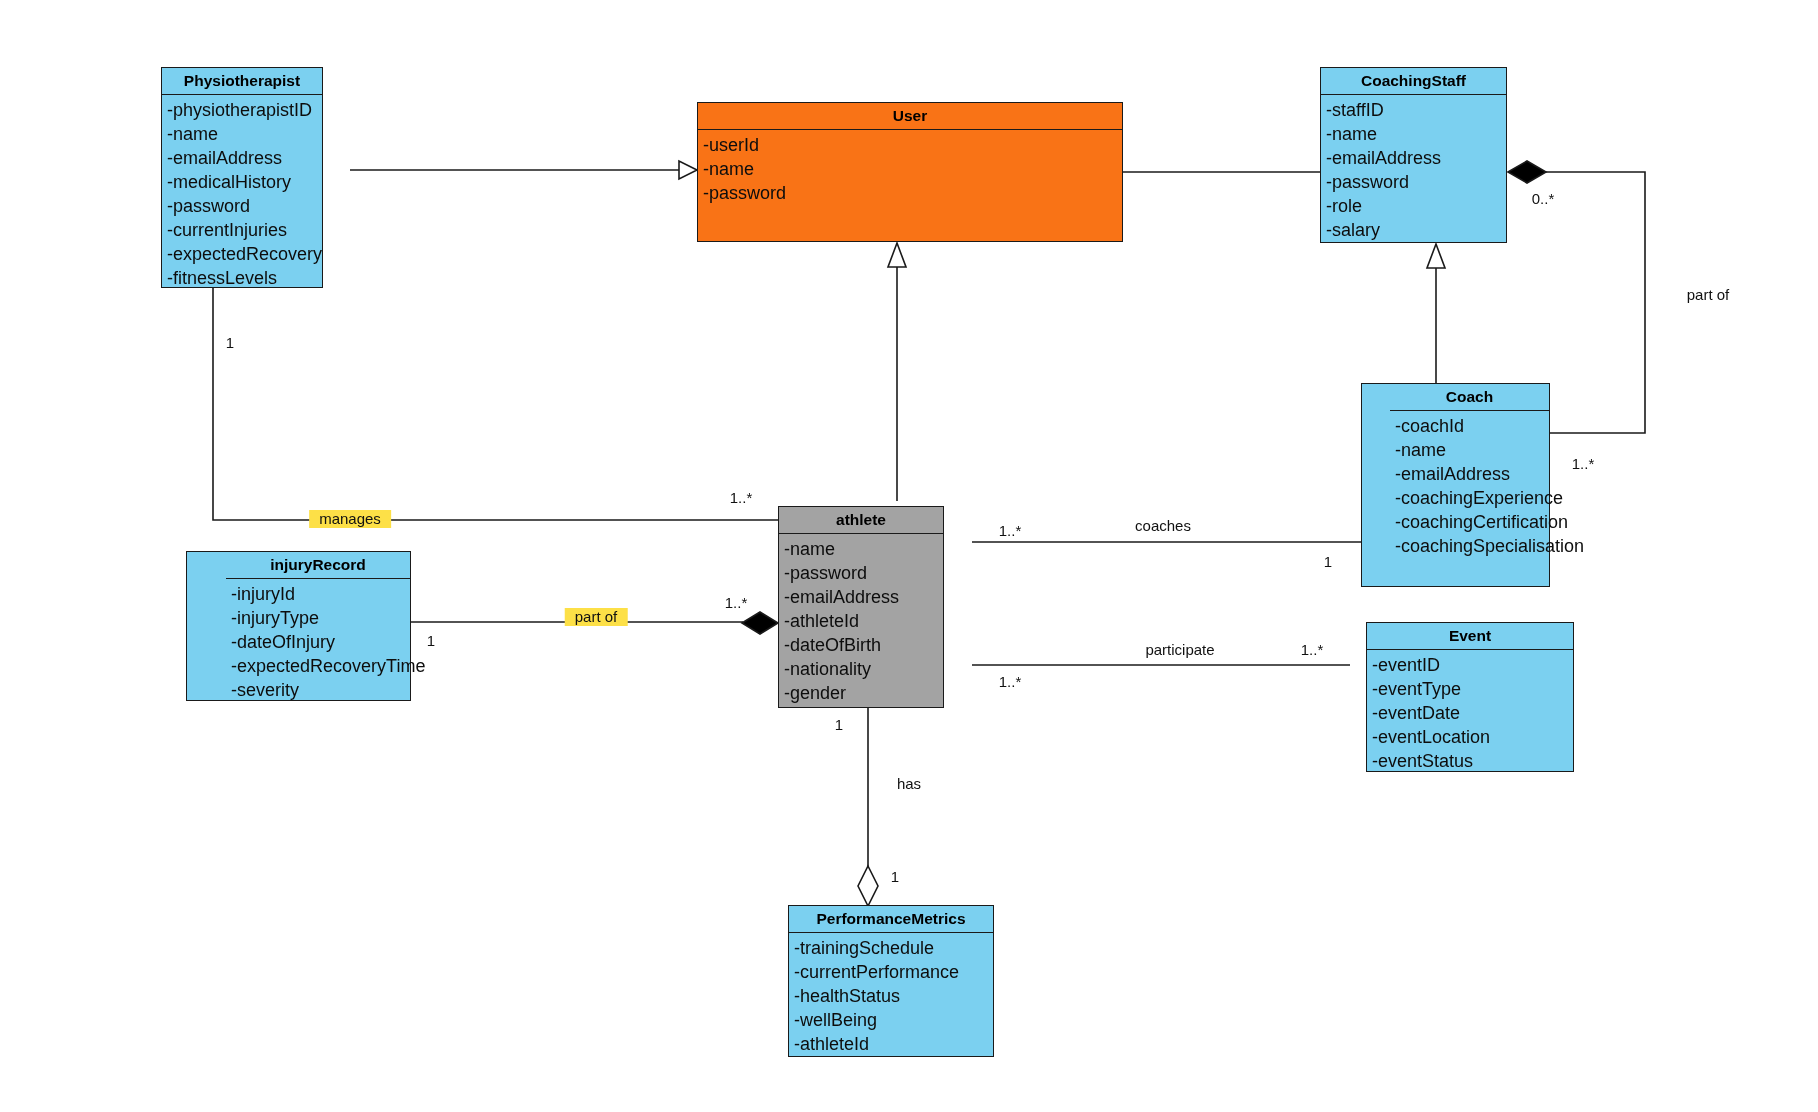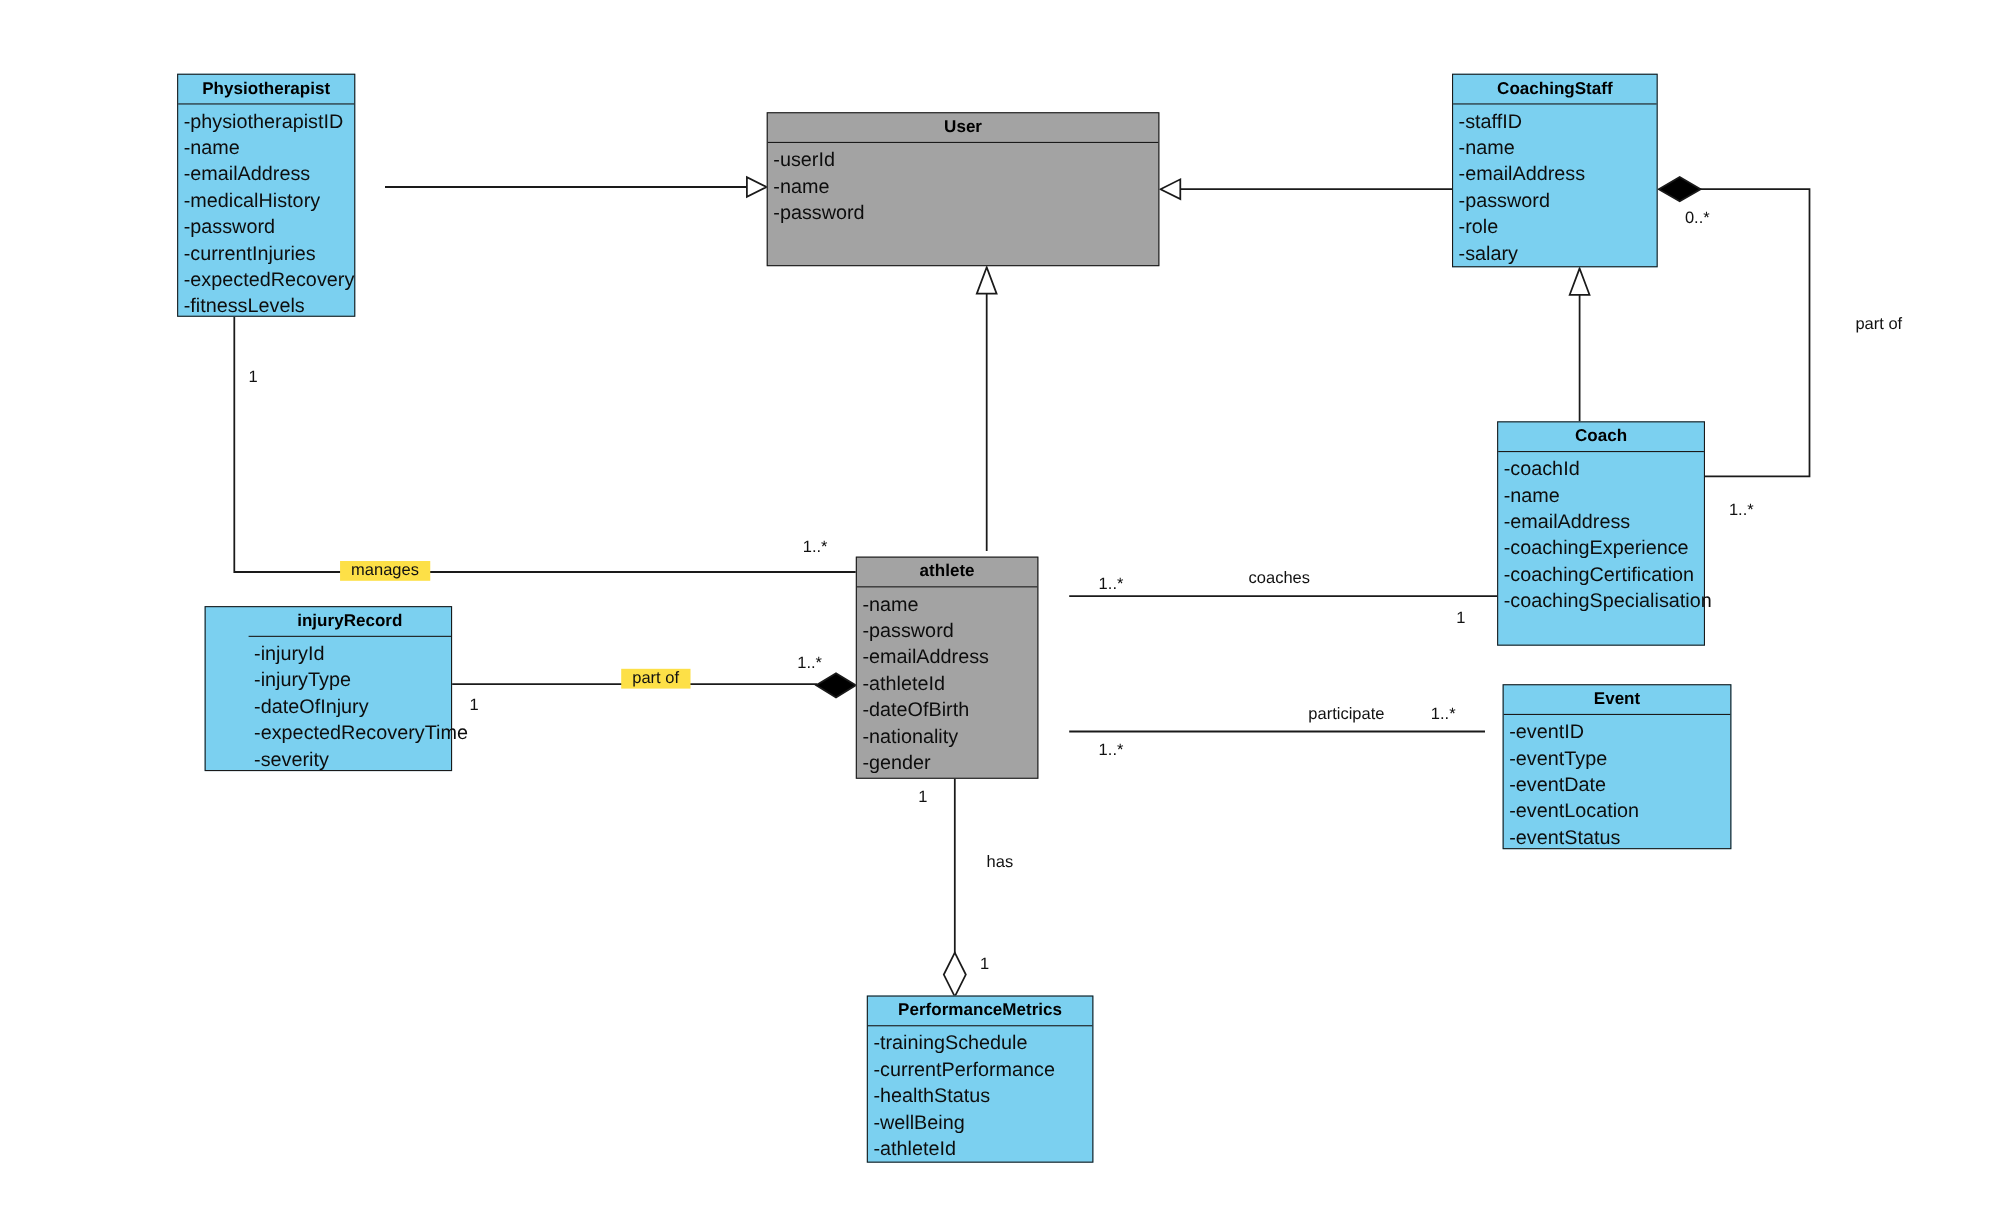--- a/index.html
+++ b/index.html
@@ -57,40 +57,40 @@
         <div class="attr">-physiotherapistID</div>
         <div class="attr">-name</div>
         <div class="attr">-emailAddress</div>
         <div class="attr">-medicalHistory</div>
         <div class="attr">-password</div>
         <div class="attr">-currentInjuries</div>
         <div class="attr">-expectedRecovery</div>
         <div class="attr">-fitnessLevels</div>
       </div>
     </div>
-    <div class="uml-class" style="left: 697px; top: 102px; width: 357px; height: 140px; background: #a3a3a3;">
+    <div class="uml-class" style="left: 697px; top: 102px; width: 426px; height: 140px; background: #f97316;">
       <div class="title">User</div>
       <div class="attrs">
         <div class="attr">-userId</div>
         <div class="attr">-name</div>
         <div class="attr">-password</div>
       </div>
     </div>
     <div class="uml-class" style="left: 1320px; top: 67px; width: 187px; height: 176px; background: rgb(123, 208, 240);">
       <div class="title">CoachingStaff</div>
       <div class="attrs">
         <div class="attr">-staffID</div>
         <div class="attr">-name</div>
         <div class="attr">-emailAddress</div>
         <div class="attr">-password</div>
         <div class="attr">-role</div>
         <div class="attr">-salary</div>
       </div>
     </div>
-    <div class="uml-class" style="left: 1361px; top: 383px; width: 189px; height: 204px; background: rgb(123, 208, 240);">
+    <div class="uml-class" style="left: 1361px; top: 383px; width: 189px; height: 204px; background: rgb(123, 208, 240); padding-left: 28px;">
       <div class="title">Coach</div>
       <div class="attrs">
         <div class="attr">-coachId</div>
         <div class="attr">-name</div>
         <div class="attr">-emailAddress</div>
         <div class="attr">-coachingExperience</div>
         <div class="attr">-coachingCertification</div>
         <div class="attr">-coachingSpecialisation</div>
       </div>
     </div>
@@ -139,21 +139,21 @@
     <div class="edge-label" style="left: 230px; top: 343px;">1</div>
     <div class="edge-label bg" style="left: 350px; top: 519px;">manages</div>
     <div class="edge-label" style="left: 741px; top: 498px;">1..*</div>
     <div class="edge-label" style="left: 431px; top: 641px;">1</div>
     <div class="edge-label bg" style="left: 596px; top: 617px;">part of</div>
     <div class="edge-label" style="left: 736px; top: 603px;">1..*</div>
     <div class="edge-label" style="left: 1010px; top: 531px;">1..*</div>
     <div class="edge-label" style="left: 1163px; top: 526px;">coaches</div>
     <div class="edge-label" style="left: 1328px; top: 562px;">1</div>
     <div class="edge-label" style="left: 1010px; top: 682px;">1..*</div>
-    <div class="edge-label" style="left: 1224px; top: 650px;">participate</div>
+    <div class="edge-label" style="left: 1180px; top: 650px;">participate</div>
     <div class="edge-label" style="left: 1312px; top: 650px;">1..*</div>
     <div class="edge-label" style="left: 839px; top: 725px;">1</div>
     <div class="edge-label" style="left: 909px; top: 784px;">has</div>
     <div class="edge-label" style="left: 895px; top: 877px;">1</div>
     <div class="edge-label" style="left: 1543px; top: 199px;">0..*</div>
     <div class="edge-label" style="left: 1708px; top: 295px;">part of</div>
     <div class="edge-label" style="left: 1583px; top: 464px;">1..*</div>
   </div>
 
 </body></html>

